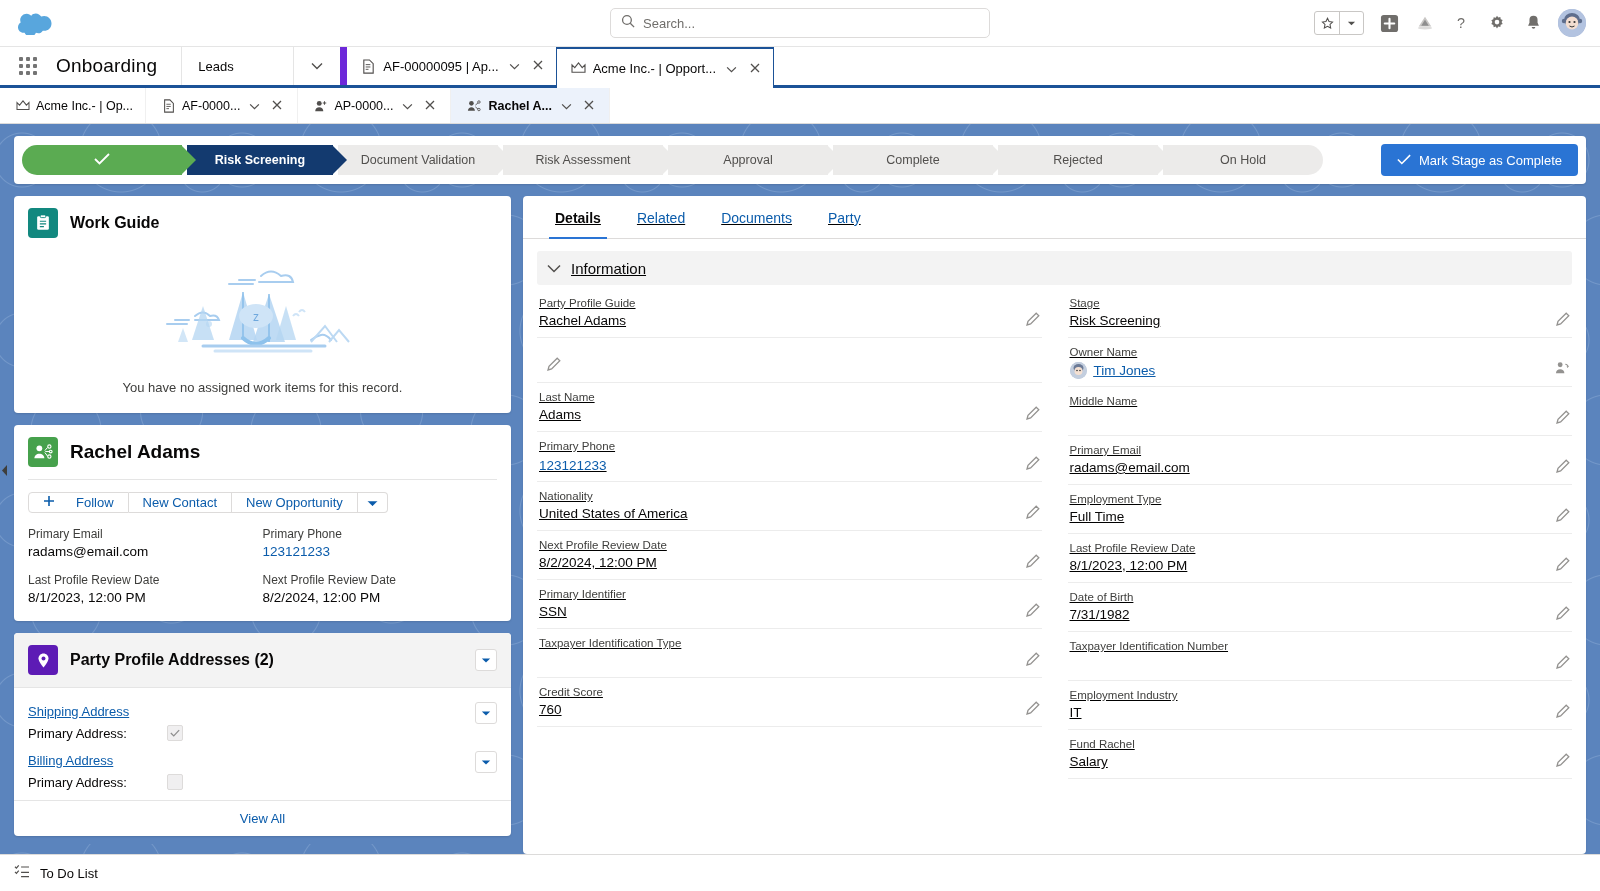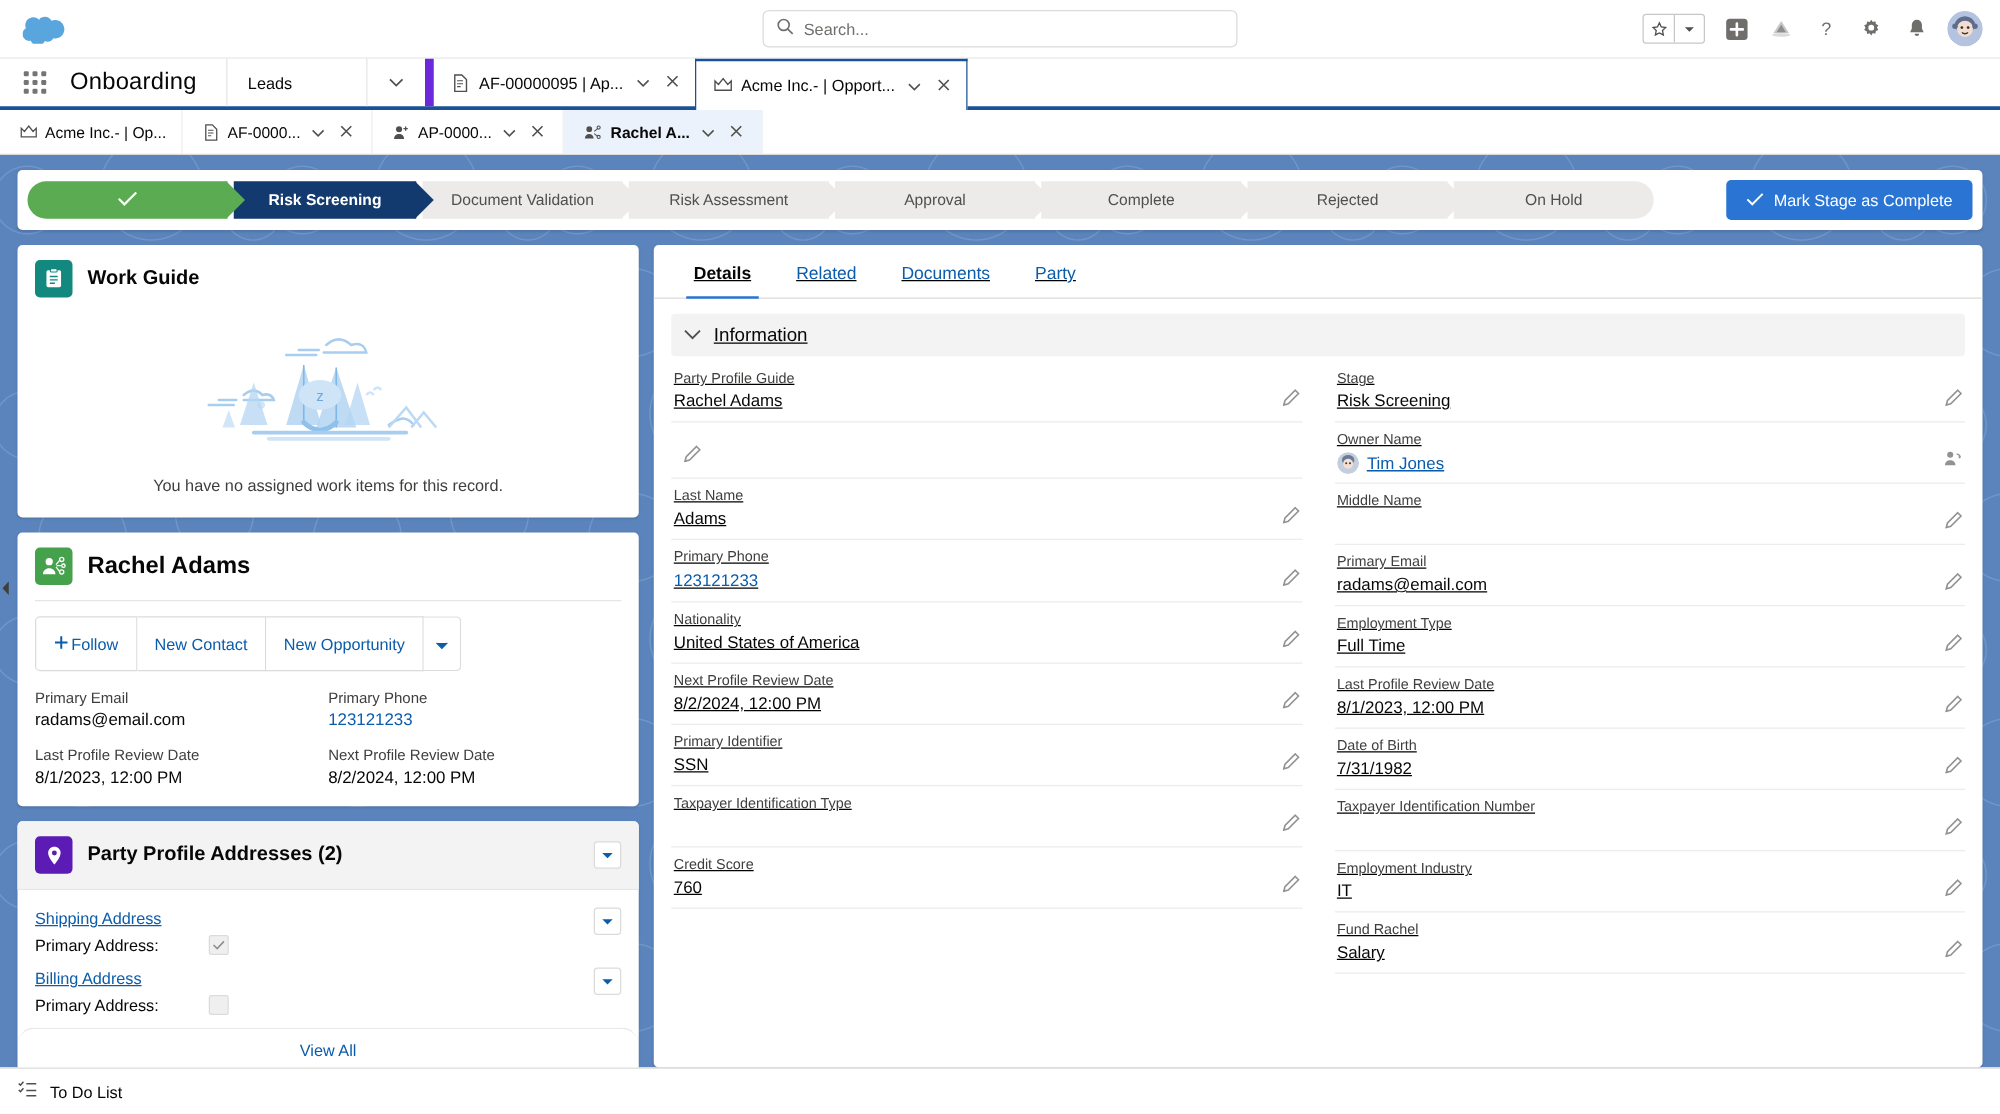--- a/index.html
+++ b/index.html
@@ -138,22 +138,22 @@
     background: #fff; display: flex; align-items: center; justify-content: center; cursor: pointer; flex: 0 0 auto;
   }
 
   
   .wg-body { padding: 4px 0 18px; display: flex; flex-direction: column; align-items: center; }
   .wg-empty-text { font-size: 13px; color: #3e3e3c; margin-top: 4px; }
 
   
   .btn-row { display: flex; padding: 0 14px 14px; }
   .pbtn {
-    height: 44px; border: 1px solid #dddbda; background: #fff; color: #0b5cab; font-size: 13px;
-    padding: 0 14px; display: flex; align-items: center; gap: 2px; cursor: pointer;
+    height: 21px; border: 1px solid #dddbda; background: #fff; color: #0b5cab; font-size: 13px;
+    padding: 0 14px; display: flex; align-items: center; gap: 21px; cursor: pointer;
     font-family: "Liberation Sans", sans-serif;
   }
   .pbtn:first-child { border-radius: 4px 0 0 4px; }
   .pbtn + .pbtn { border-left: 0; }
   .pbtn.caret { border-radius: 0 4px 4px 0; padding: 0 9px; border-left: 0; }
   .divider-line { height: 1px; background: #e5e5e5; margin: 0 14px 12px; }
   .kv-grid { display: grid; grid-template-columns: 1fr 1fr; padding: 0 14px 16px; row-gap: 14px; }
   .kv-label { font-size: 12px; color: #3e3e3c; margin-bottom: 3px; }
   .kv-value { font-size: 13.5px; color: #080707; }
   .kv-value.link { color: #0b5cab; cursor: pointer; }
@@ -161,21 +161,21 @@
   
   .addr-body { padding: 14px 14px 0; }
   .addr-row { position: relative; margin-bottom: 10px; }
   .addr-link { font-size: 13px; color: #0b5cab; text-decoration: underline; cursor: pointer; display: inline-block; margin-bottom: 6px; }
   .addr-prim { display: flex; align-items: center; gap: 40px; }
   .addr-prim span { font-size: 13px; color: #080707; }
   .chkbox { width: 16px; height: 16px; border: 1px solid #dddbda; background: #f0eff0; border-radius: 2px; display:flex; align-items:center; justify-content:center; }
   .addr-caret { position: absolute; right: 0; top: 0; }
   .view-all {
     border-top: 1px solid #e5e5e5; text-align: center; padding: 10px 0; font-size: 13px;
-    color: #0b5cab; cursor: pointer; margin-top: 0; border-radius: 14px;
+    color: #0b5cab; cursor: pointer; margin-top: 0;
   }
 
   
   .detail-card { background: #fff; border-radius: 4px; box-shadow: 0 1px 2px rgba(0,0,0,.12); height: 100%; display: flex; flex-direction: column; }
   .tabs { display: flex; gap: 0; border-bottom: 1px solid #dddbda; padding: 0 14px; }
   .tab {
     padding: 14px 18px 12px; font-size: 14px; color: #0b5cab; cursor: pointer; position: relative; white-space: nowrap;
   }
   .tab.active { color: #080707; font-weight: bold; }
   .tab.active::after { content:""; position: absolute; left: 12px; right: 12px; bottom: -1px; height: 2px; background: #2a74d4; }

